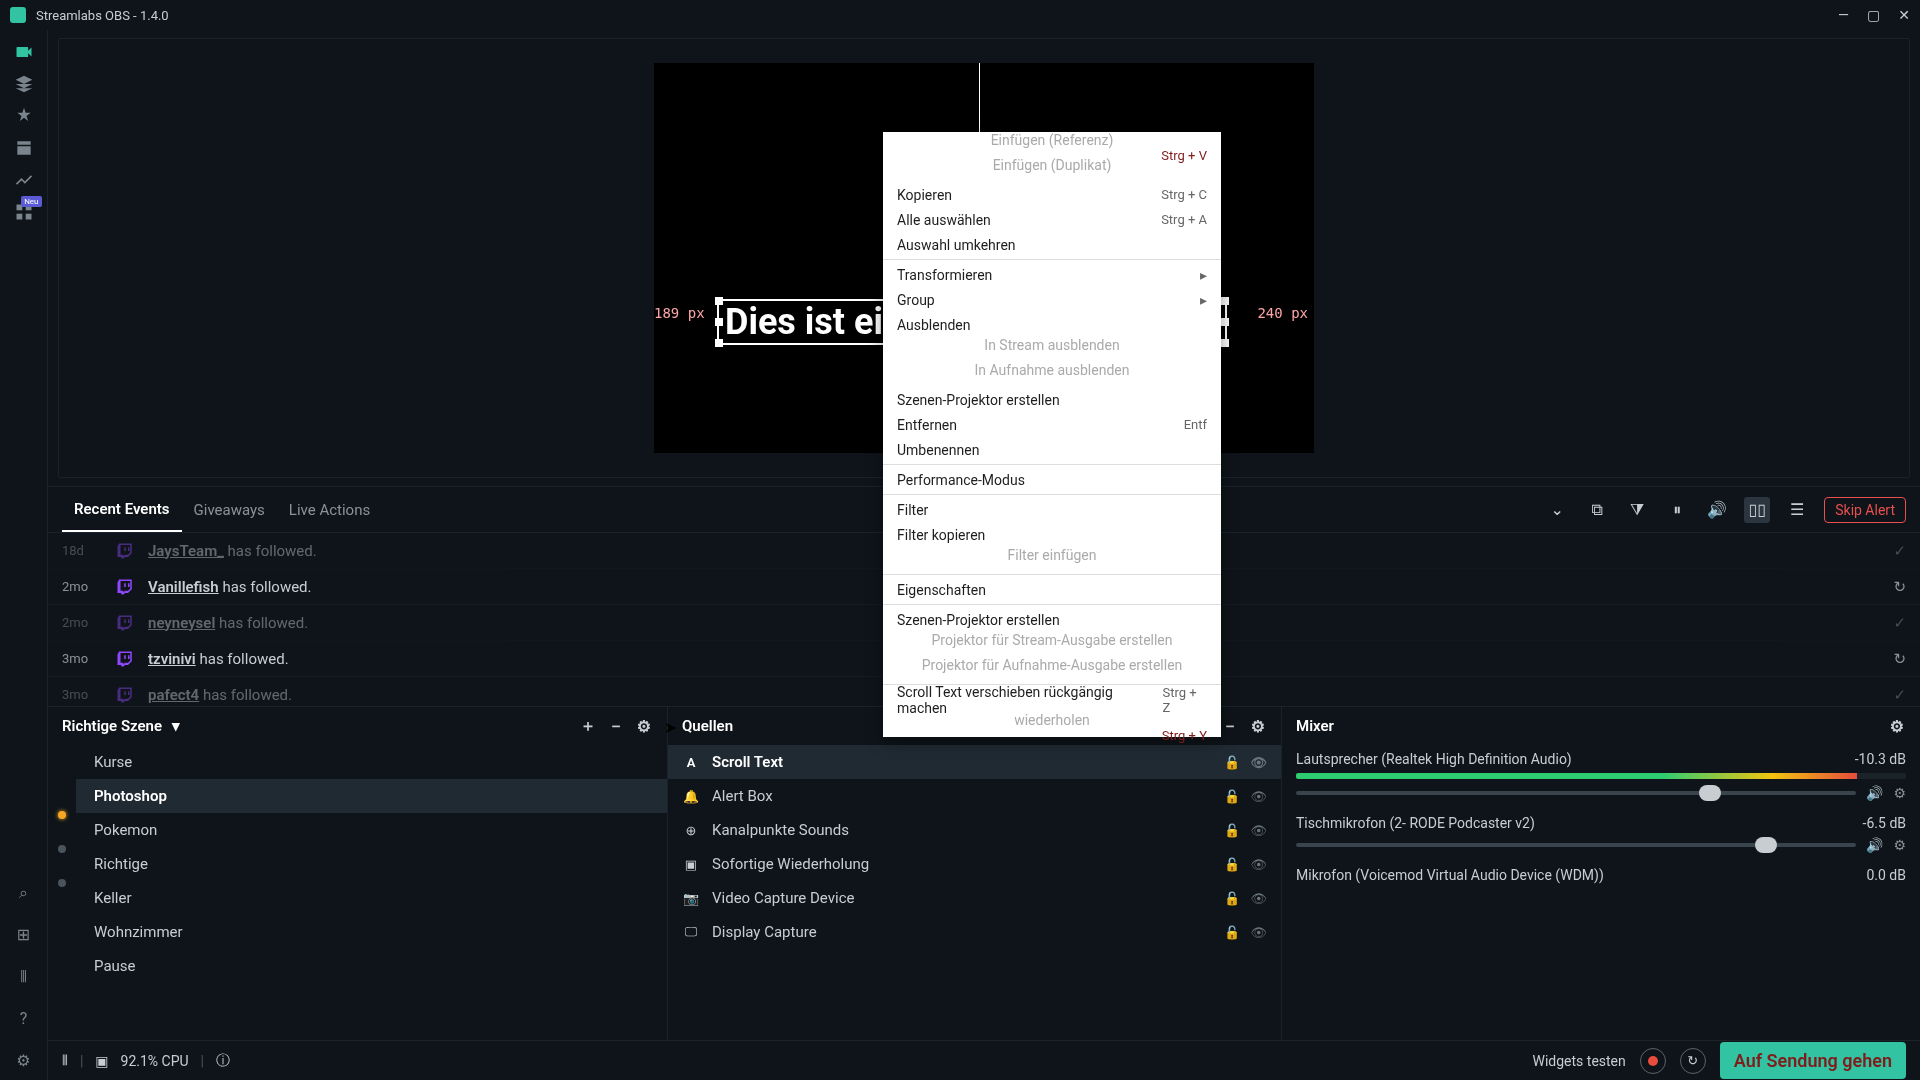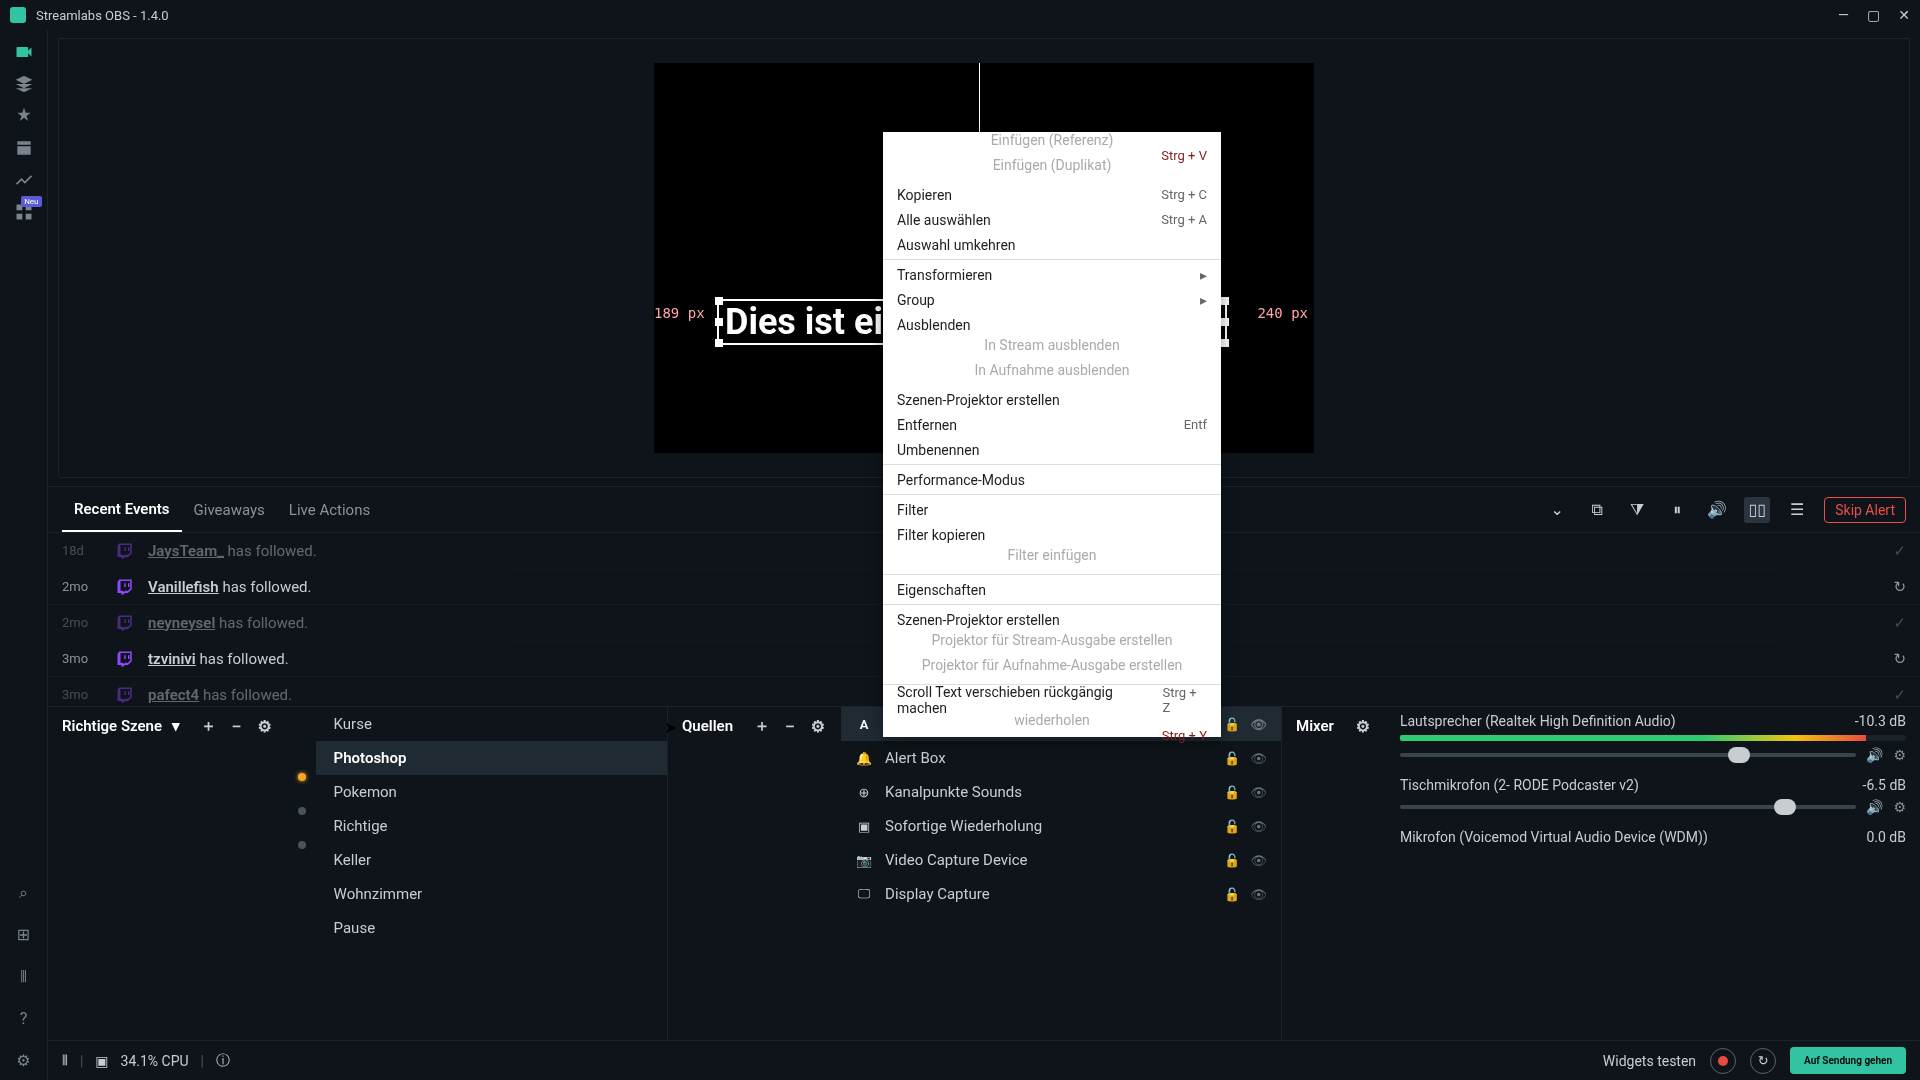--- a/index.html
+++ b/index.html
@@ -50,21 +50,21 @@
 .events-list { flex: 0 0 auto; height: 174px; overflow: hidden; border-top: 1px solid #1a222a; }
 .ev-row { height: 36px; display: flex; align-items: center; padding: 0 14px; gap: 14px; font-size: 15px; border-bottom: 1px solid rgba(26,34,42,0.5); }
 .ev-row.dim { opacity: 0.45; }
 .ev-row .age { width: 40px; color: #8a9299; font-size: 13px; }
 .ev-row .plat { width: 18px; height: 18px; color: #9147ff; display: flex; align-items: center; justify-content: center; }
 .ev-row .user { text-decoration: underline; color: #c8cdd1; font-weight: 600; }
 .ev-row .action { color: #c8cdd1; }
 .ev-row .ev-ctl { margin-left: auto; color: #8a9299; }
 
 .panels { flex: 1; display: flex; border-top: 1px solid #1a222a; }
-.panel { display: flex; flex-direction: row; }
+.panel { display: flex; flex-direction: column; }
 .panel.scenes { width: 620px; border-right: 1px solid #1a222a; }
 .panel.sources { width: 614px; border-right: 1px solid #1a222a; }
 .panel.mixer { flex: 1; }
 .panel-hdr { height: 38px; display: flex; align-items: center; padding: 0 14px; gap: 10px; font-size: 15px; font-weight: 600; color: #fff; }
 .panel-hdr .spacer { flex: 1; }
 .panel-hdr .pbtn { width: 18px; height: 18px; color: #c8cdd1; display: flex; align-items: center; justify-content: center; font-size: 16px; }
 
 .scene-list, .source-list { flex: 1; overflow: hidden; }
 .scene-item { height: 34px; display: flex; align-items: center; padding: 0 18px; font-size: 15px; color: #c8cdd1; }
 .scene-item.selected { background: #1f2a33; color: #fff; font-weight: 600; }
@@ -82,21 +82,21 @@
 .mixer-row .m-top { display: flex; justify-content: space-between; font-size: 14px; color: #c8cdd1; margin-bottom: 6px; }
 .mixer-row .m-meter { height: 6px; background: linear-gradient(to right, #2ecc71 0%, #2ecc71 60%, #f1c40f 78%, #e74c3c 92%, #1a222a 92%); border-radius: 2px; margin-bottom: 6px; }
 .mixer-row .m-slider { display: flex; align-items: center; gap: 10px; }
 .mixer-row .m-track { flex: 1; height: 4px; background: #3a444c; border-radius: 2px; position: relative; }
 .mixer-row .m-thumb { position: absolute; top: -6px; width: 22px; height: 16px; background: #c8cdd1; border-radius: 8px; }
 .mixer-row .m-icons { display: flex; gap: 10px; color: #8a9299; font-size: 14px; }
 
 .statusbar { height: 40px; border-top: 1px solid #1a222a; display: flex; align-items: center; padding: 0 14px; gap: 14px; }
 .statusbar .left { display: flex; align-items: center; gap: 12px; font-size: 14px; color: #c8cdd1; }
 .statusbar .right { margin-left: auto; display: flex; align-items: center; gap: 14px; }
-.btn-green { background: #31c3a2; color: #000000; padding: 8px 14px; border-radius: 4px; font-size: 10px; font-weight: 600; border: none; }
+.btn-green { background: #31c3a2; color: #7f1d1d; padding: 8px 14px; border-radius: 4px; font-size: 18px; font-weight: 600; border: none; }
 .btn-ghost { background: transparent; color: #c8cdd1; font-size: 14px; border: none; }
 .rec-dot { width: 26px; height: 26px; border: 1px solid #5a646c; border-radius: 50%; display: flex; align-items: center; justify-content: center; }
 .rec-dot .inner { width: 10px; height: 10px; background: #e74c3c; border-radius: 50%; }
 .refresh-circ { width: 26px; height: 26px; border: 1px solid #5a646c; border-radius: 50%; display: flex; align-items: center; justify-content: center; font-size: 13px; }
 
 .context-menu { position: absolute; left: 883px; top: 132px; width: 338px; background: #fff; color: #1e1e1e; font-size: 14px; box-shadow: 0 4px 16px rgba(0,0,0,0.4); z-index: 1000; }
 .context-menu .cm-item { height: 25px; display: flex; align-items: center; padding: 0 14px; cursor: default; }
 .context-menu .cm-item.disabled { color: #aaa; flex-direction: column; }
 .context-menu .cm-item .cm-sc { margin-left: auto; color: #666; font-size: 13px; }
 .context-menu .cm-item.disabled .cm-sc { color: #7f1d1d; }
@@ -390,21 +390,21 @@
     </div>
           </div>
       </div>
     </div>
 
     <div class="statusbar">
       <div class="left">
         <span>⫴</span>
         <span style="color:#4a545c">|</span>
         <span>▣</span>
-        <span>34.1% CPU</span>
+        <span>92.1% CPU</span>
         <span style="color:#4a545c">|</span>
         <span>ⓘ</span>
       </div>
       <div class="right">
         <button class="btn-ghost">Widgets testen</button>
         <div class="rec-dot">
             <div class="inner"></div>
           </div>
         <div class="refresh-circ">↻</div>
         <button class="btn-green">Auf Sendung gehen</button>

